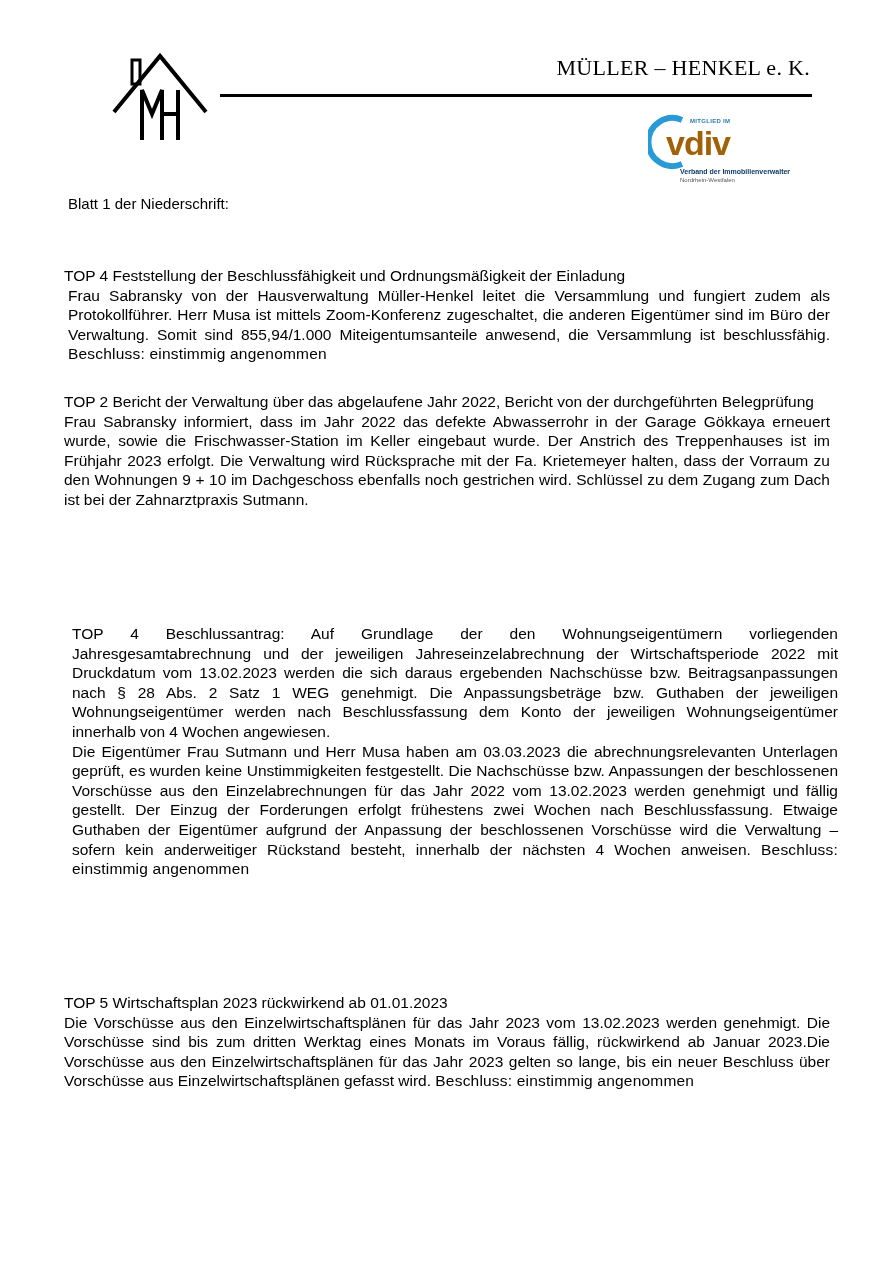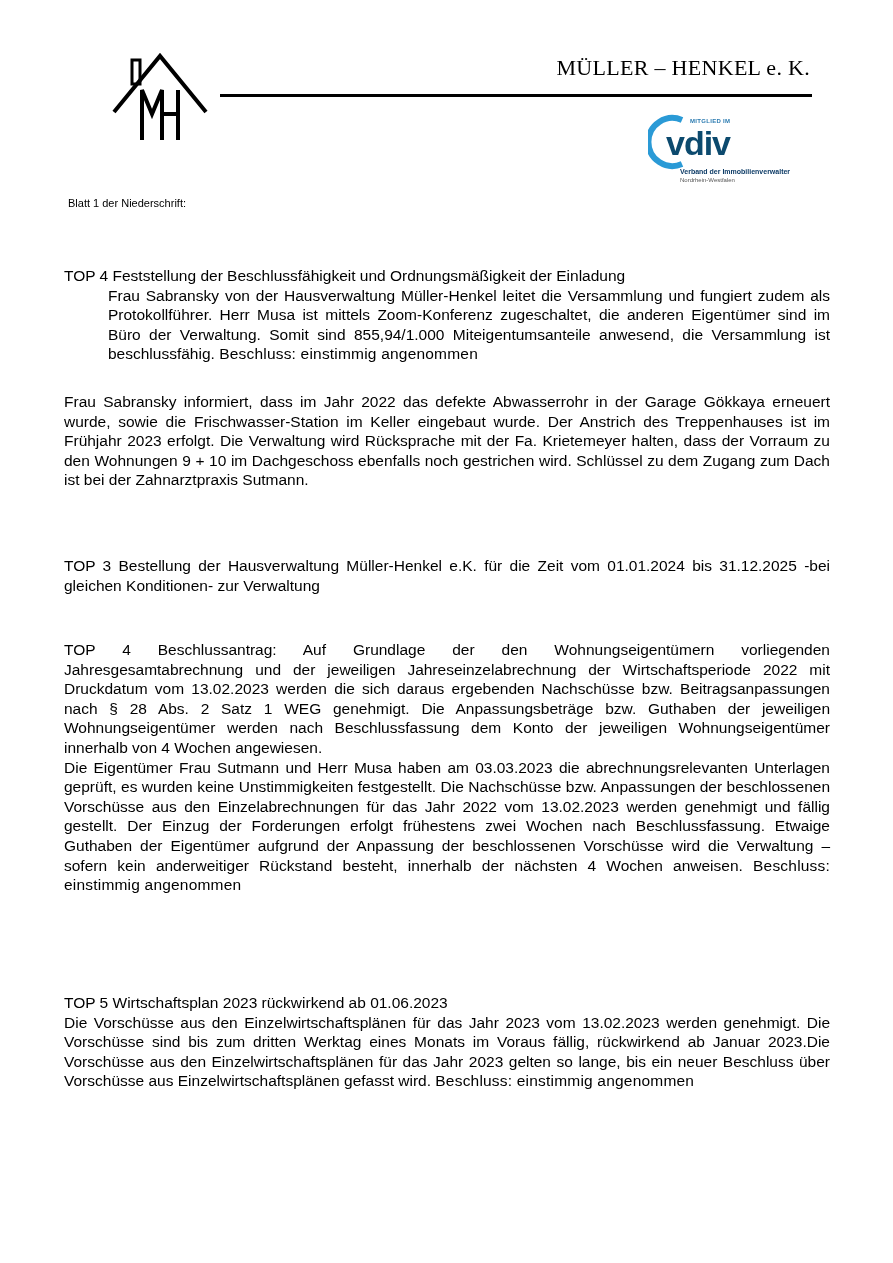--- a/index.html
+++ b/index.html
@@ -6,28 +6,28 @@
   body { width: 893px; height: 1263px; position: relative; overflow: hidden; color: #000; }
   .page { position: absolute; left: 0; top: 0; width: 893px; height: 1263px; }
   .logo-mh { position: absolute; left: 112px; top: 52px; width: 96px; height: 92px; }
   .company-name {
     position: absolute; left: 520px; top: 55px; width: 290px; text-align: right;
     font-family: "Liberation Serif", serif; font-size: 22px; letter-spacing: 0.3px;
   }
   .header-rule { position: absolute; left: 220px; top: 94px; width: 592px; height: 3px; background: #000; }
   .vdiv { position: absolute; left: 648px; top: 114px; width: 150px; height: 70px; }
   .vdiv-top { position: absolute; left: 42px; top: 4px; font-family: "Liberation Sans", sans-serif; font-size: 6px; color: #2a7ab0; font-weight: bold; letter-spacing: 0.3px; }
-  .vdiv-word { position: absolute; left: 18px; top: 10px; font-family: "Liberation Sans", sans-serif; font-size: 34px; font-weight: bold; color: #0c4a6e; letter-spacing: -1px; }
+  .vdiv-word { position: absolute; left: 18px; top: 10px; font-family: "Liberation Sans", sans-serif; font-size: 34px; font-weight: bold; color: #a16207; letter-spacing: -1px; }
   .vdiv-sub1 { position: absolute; left: 32px; top: 54px; font-family: "Liberation Sans", sans-serif; font-size: 7px; color: #0d3b66; font-weight: bold; white-space: nowrap; }
   .vdiv-sub2 { position: absolute; left: 32px; top: 63px; font-family: "Liberation Sans", sans-serif; font-size: 6px; color: #555; white-space: nowrap; }
-  .meta { position: absolute; left: 68px; top: 195px; font-family: "Liberation Sans", sans-serif; font-size: 11px; line-height: 17px; }
+  .meta { position: absolute; left: 68px; top: 195px; font-family: "Liberation Sans", sans-serif; font-size: 15px; line-height: 17px; }
   .section { position: absolute; left: 64px; width: 766px; font-family: "Liberation Sans", sans-serif; font-size: 15.5px; line-height: 19.6px; }
   .section .title { display: block; }
   .section .body { display: block; text-align: justify; text-align-last: left; }
-  .indent { padding-left: 4px; margin-left: 40px; }
+  .indent { padding-left: 4px; }
   .dec { letter-spacing: 0.2px; }
 </style>
 </head>
 <body>
 
 <div class="page">
 
   <svg class="logo-mh" viewBox="0 0 96 92">
     <polyline points="2,60 48,4 94,60" fill="none" stroke="#000" stroke-width="4"></polyline>
     <rect x="20" y="8" width="8" height="24" fill="none" stroke="#000" stroke-width="3"></rect>
@@ -51,30 +51,30 @@
   <div class="meta">
     <div>Blatt 1 der Niederschrift:</div>
   </div>
 
   <div class="section" style="top:266px;">
     <span class="title">TOP 4 Feststellung der Beschlussfähigkeit und Ordnungsmäßigkeit der Einladung</span>
     <span class="body indent"><span>Frau Sabransky von der Hausverwaltung Müller-Henkel leitet die Versammlung und fungiert zudem als Protokollführer. Herr Musa ist mittels Zoom-Konferenz zugeschaltet, die anderen Eigentümer sind im Büro der Verwaltung. Somit sind 855,94/1.000 Miteigentumsanteile anwesend, die Versammlung ist beschlussfähig.</span> <span class="dec">Beschluss: einstimmig angenommen</span></span>
   </div>
 
   <div class="section" style="top:392px;">
+    <span class="title" style="text-align:justify;text-align-last:left;">TOP 2 Bericht der Verwaltung über das abgelaufene Jahr 2022, Bericht von der durchgeführten Belegprüfung</span>
     <span class="body">Frau Sabransky informiert, dass im Jahr 2022 das defekte Abwasserrohr in der Garage Gökkaya erneuert wurde, sowie die Frischwasser-Station im Keller eingebaut wurde. Der Anstrich des Treppenhauses ist im Frühjahr 2023 erfolgt. Die Verwaltung wird Rücksprache mit der Fa. Krietemeyer halten, dass der Vorraum zu den Wohnungen 9 + 10 im Dachgeschoss ebenfalls noch gestrichen wird. Schlüssel zu dem Zugang zum Dach ist bei der Zahnarztpraxis Sutmann.</span>
   </div>
 
   <div class="section" style="top:556px;">
-    <span class="title" style="text-align:justify;text-align-last:left;">TOP 3 Bestellung der Hausverwaltung Müller-Henkel e.K. für die Zeit vom 01.01.2024 bis 31.12.2025 -bei gleichen Konditionen- zur Verwaltung</span>
   </div>
 
-  <div class="section" style="top:640px;">
+  <div class="section" style="top:624px;margin-left:8px;">
     <span class="title" style="text-align:justify;text-align-last:left;">TOP 4 Beschlussantrag: Auf Grundlage der den Wohnungseigentümern vorliegenden Jahresgesamtabrechnung und der jeweiligen Jahreseinzelabrechnung der Wirtschaftsperiode 2022 mit Druckdatum vom 13.02.2023 werden die sich daraus ergebenden Nachschüsse bzw. Beitragsanpassungen nach § 28 Abs. 2 Satz 1 WEG genehmigt. Die Anpassungsbeträge bzw. Guthaben der jeweiligen Wohnungseigentümer werden nach Beschlussfassung dem Konto der jeweiligen Wohnungseigentümer innerhalb von 4 Wochen angewiesen.</span>
     <span class="body"><span>Die Eigentümer Frau Sutmann und Herr Musa haben am 03.03.2023 die abrechnungsrelevanten Unterlagen geprüft, es wurden keine Unstimmigkeiten festgestellt. Die Nachschüsse bzw. Anpassungen der beschlossenen Vorschüsse aus den Einzelabrechnungen für das Jahr 2022 vom 13.02.2023 werden genehmigt und fällig gestellt. Der Einzug der Forderungen erfolgt frühestens zwei Wochen nach Beschlussfassung. Etwaige Guthaben der Eigentümer aufgrund der Anpassung der beschlossenen Vorschüsse wird die Verwaltung – sofern kein anderweitiger Rückstand besteht, innerhalb der nächsten 4 Wochen anweisen.</span> <span class="dec">Beschluss: einstimmig angenommen</span></span>
   </div>
 
   <div class="section" style="top:993px;">
-    <span class="title">TOP 5 Wirtschaftsplan 2023 rückwirkend ab 01.06.2023</span>
+    <span class="title">TOP 5 Wirtschaftsplan 2023 rückwirkend ab 01.01.2023</span>
     <span class="body"><span>Die Vorschüsse aus den Einzelwirtschaftsplänen für das Jahr 2023 vom 13.02.2023 werden genehmigt. Die Vorschüsse sind bis zum dritten Werktag eines Monats im Voraus fällig, rückwirkend ab Januar 2023.Die Vorschüsse aus den Einzelwirtschaftsplänen für das Jahr 2023 gelten so lange, bis ein neuer Beschluss über Vorschüsse aus Einzelwirtschaftsplänen gefasst wird.</span> <span class="dec">Beschluss: einstimmig angenommen</span></span>
   </div>
 
 </div>
 
 </body></html>

